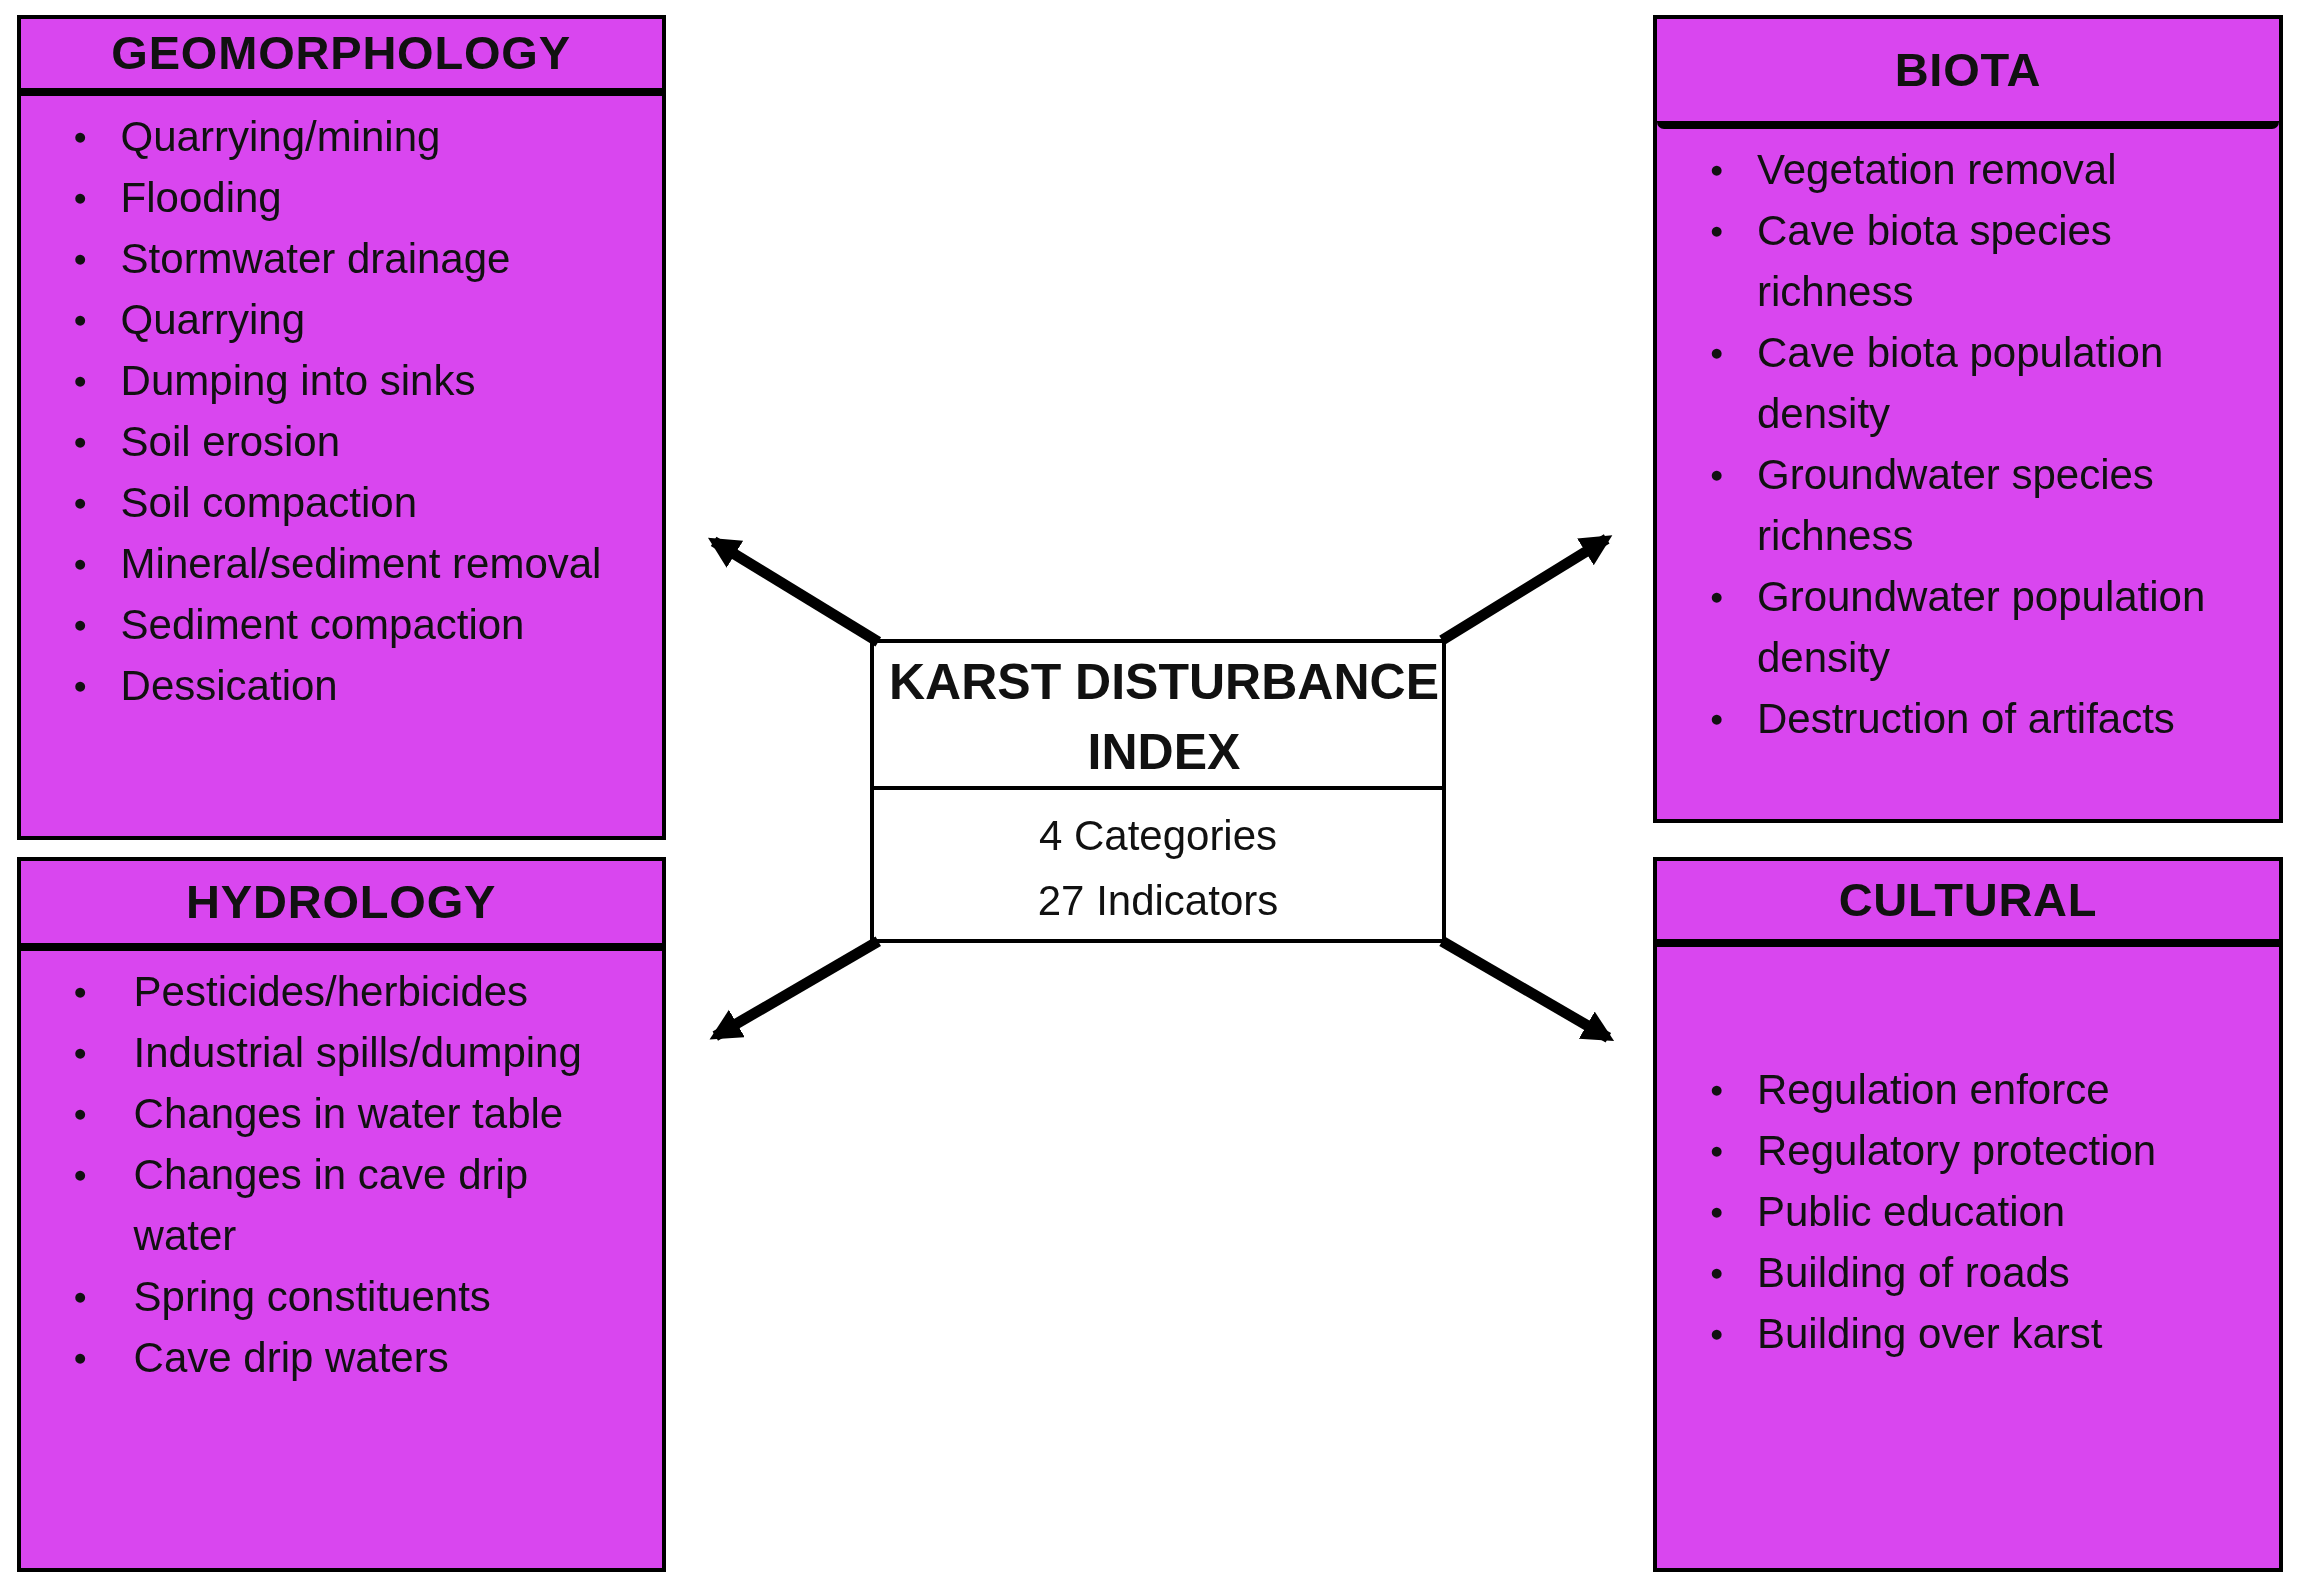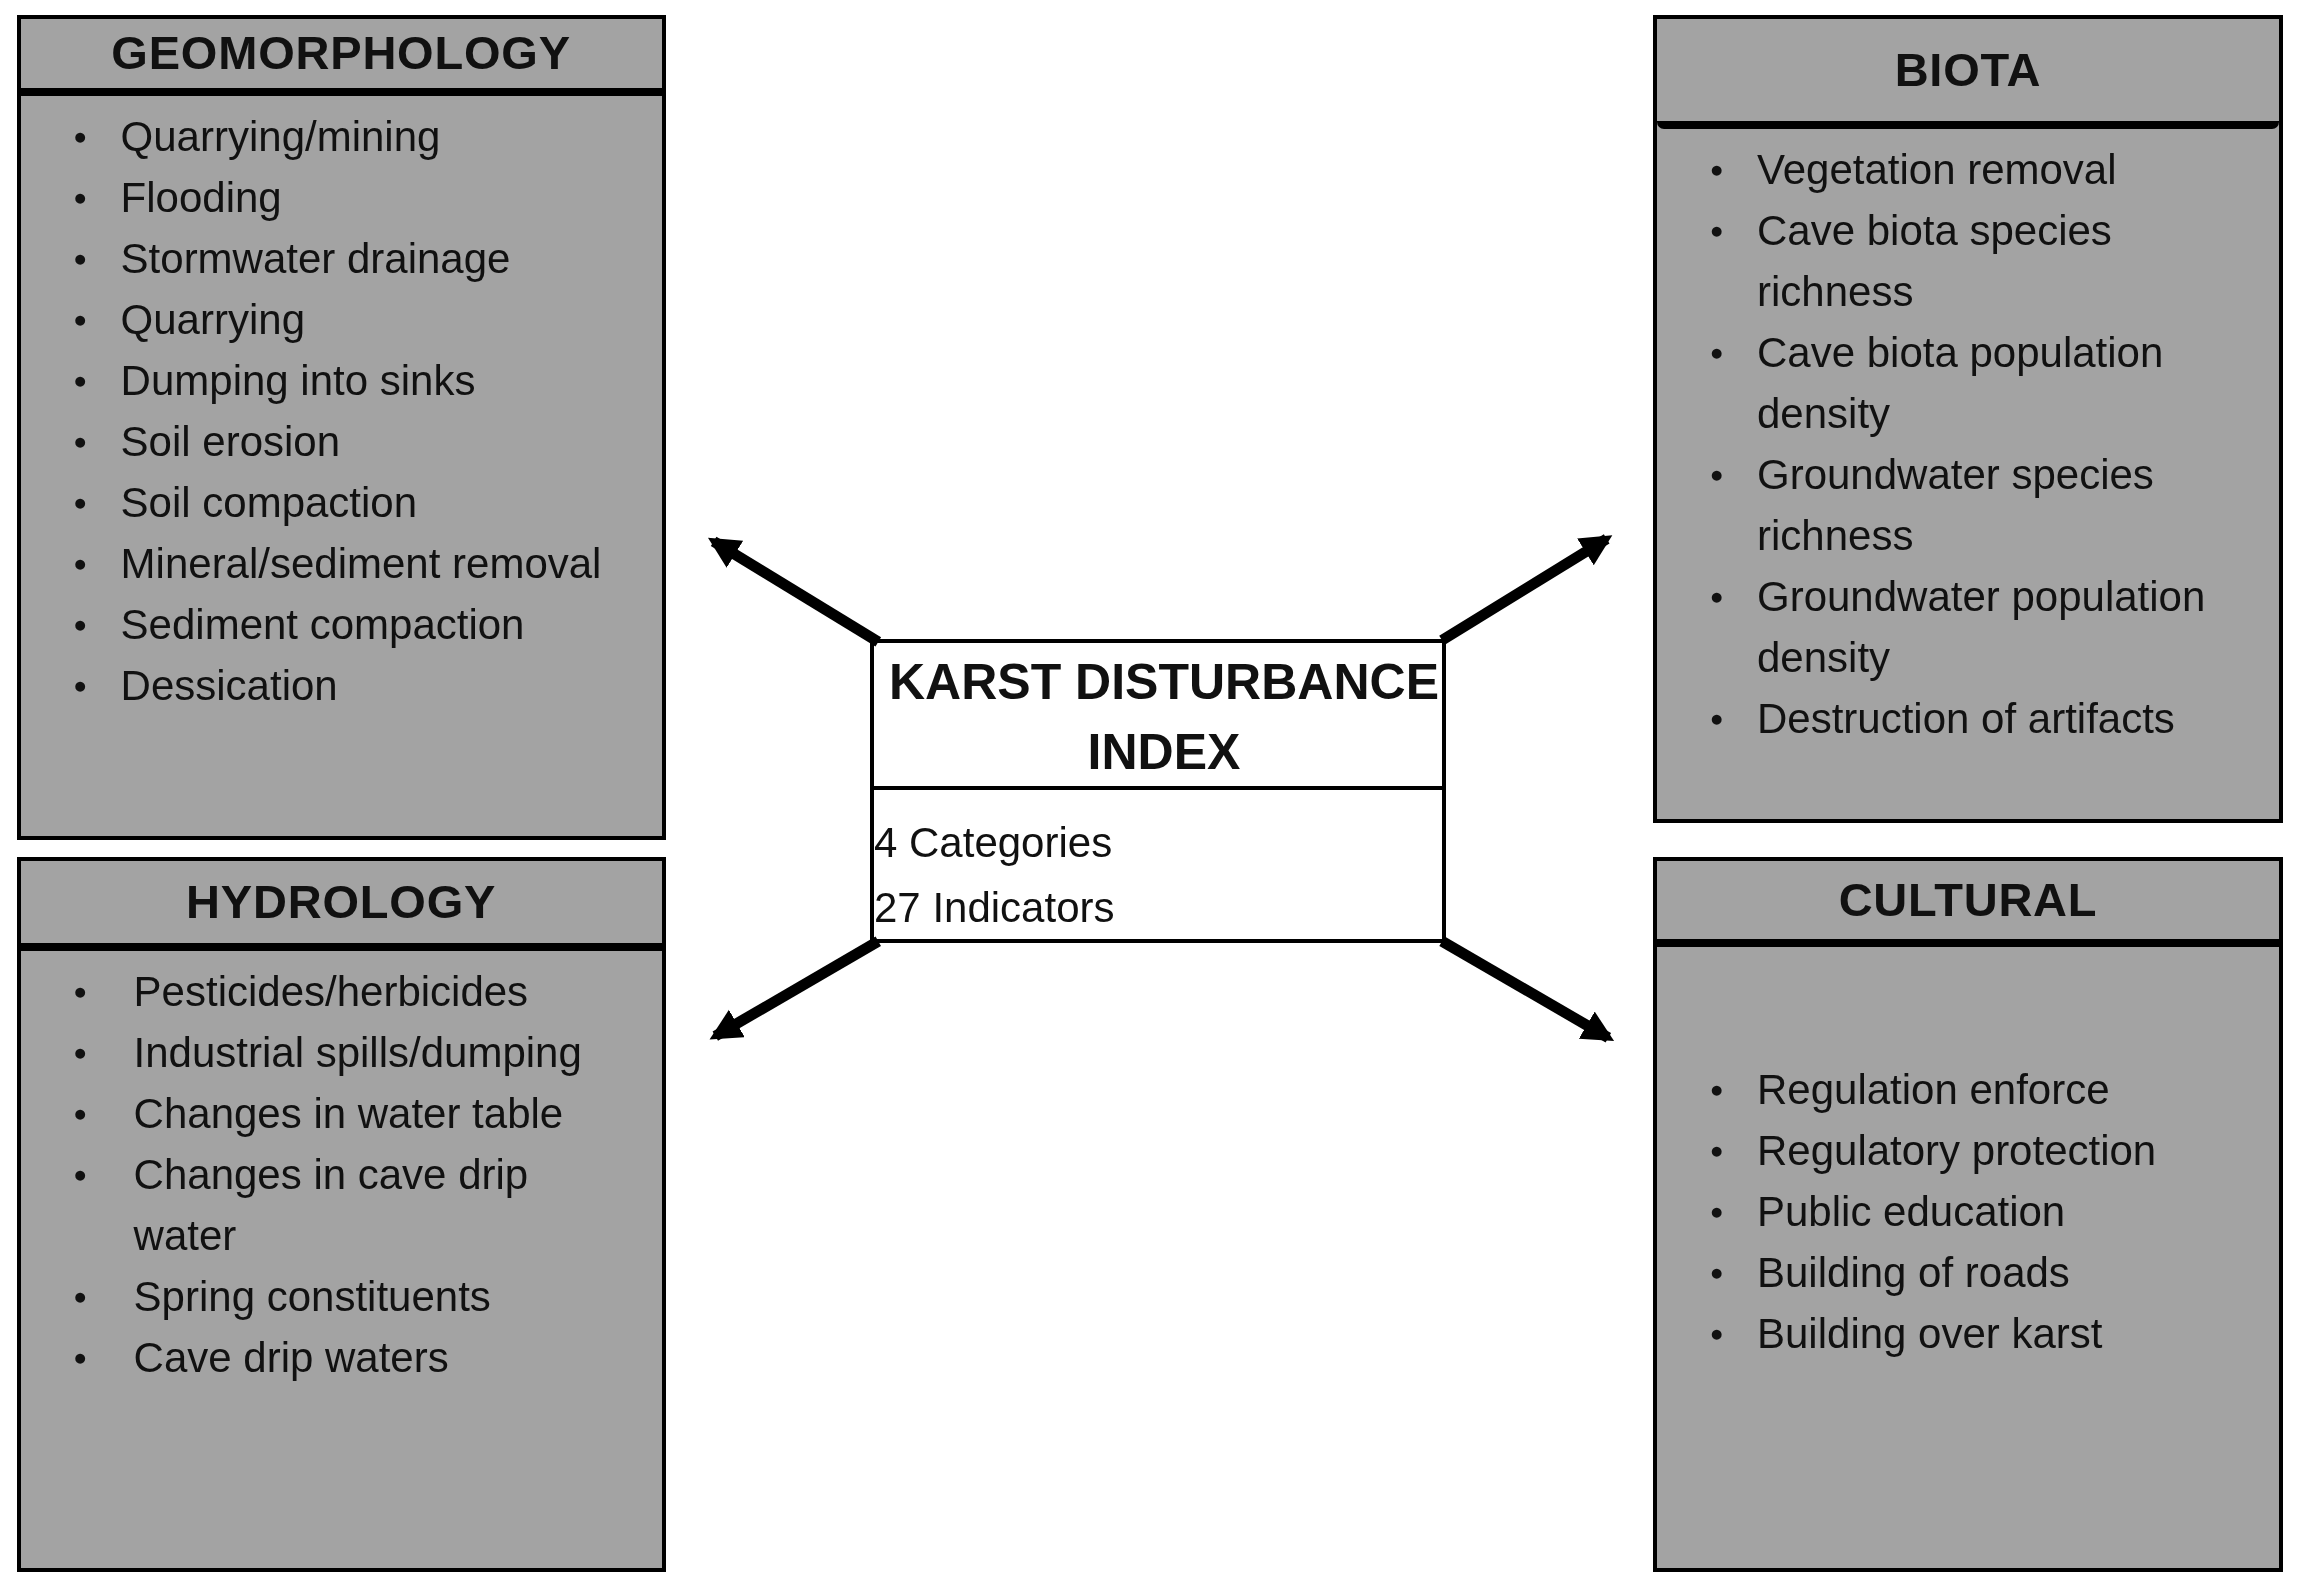--- a/index.html
+++ b/index.html
@@ -13,21 +13,21 @@
     overflow: hidden;
   }
   .stage {
     position: relative;
     width: 2307px;
     height: 1589px;
     background: #ffffff;
   }
   .box {
     position: absolute;
-    background: #a3a3a3;
+    background: #d946ef;
     border: 4.2px solid #000000;
     box-sizing: border-box;
     overflow: hidden;
   }
   .box-header {
     width: 100%;
     text-align: center;
     font-weight: bold;
     font-size: 47px;
     letter-spacing: 0.8px;
@@ -84,23 +84,24 @@
     border-bottom: 4.2px solid #000000;
     box-sizing: border-box;
     text-align: center;
     font-weight: bold;
     font-size: 50px;
     line-height: 70px;
     padding-top: 4.2px;
     padding-left: 12px;
   }
   #center-subtitle {
+    text-align: center;
     font-size: 42px;
     line-height: 65px;
-    padding-top: 20px;
+    padding-top: 13px;
   }
   #arrows {
     position: absolute;
     left: 0; top: 0;
     width: 2307px;
     height: 1589px;
     pointer-events: none;
   }
 </style>
 </head>

